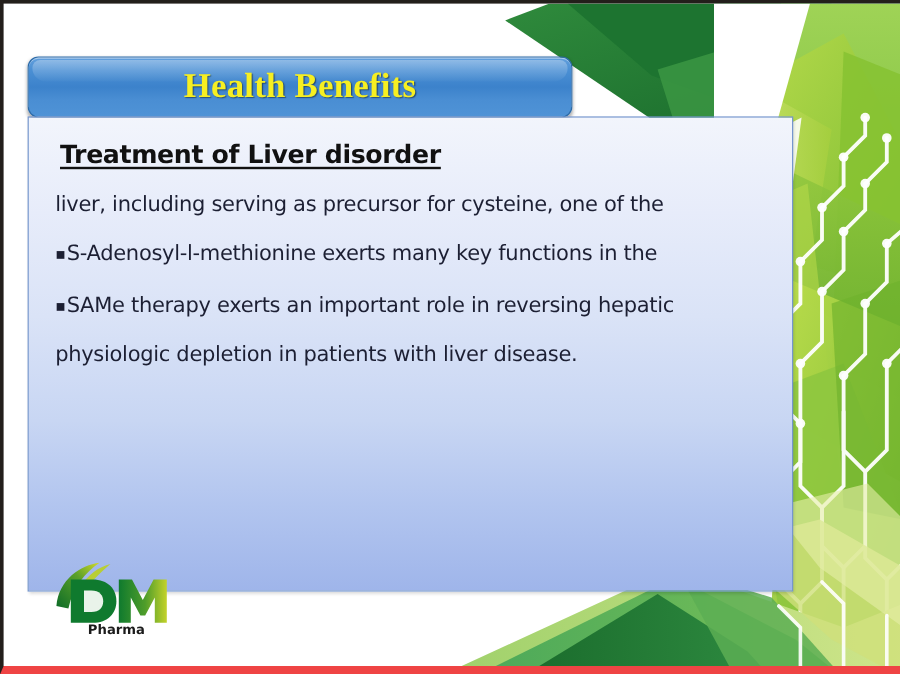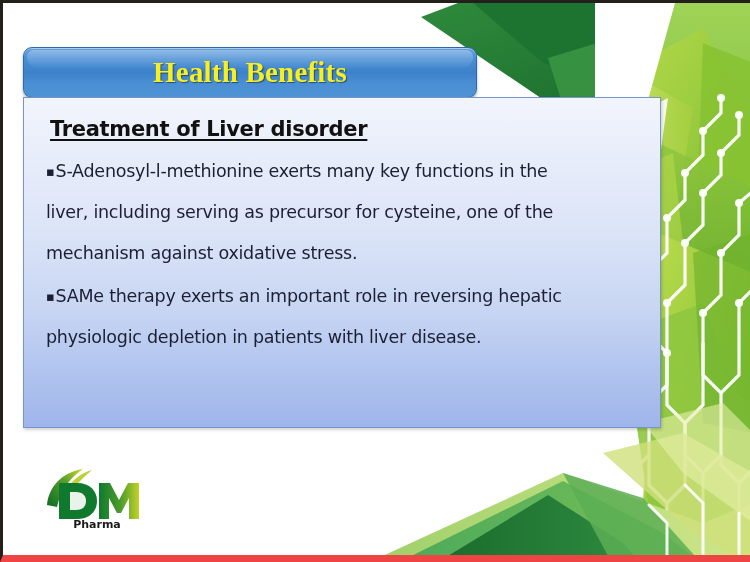--- a/index.html
+++ b/index.html
@@ -70,21 +70,21 @@
     text-shadow: 1px 1px 1px rgba(0,0,0,0.45);
     white-space: nowrap;
   }
 
   
   #content-panel {
     position: absolute;
     left: 20px;
     top: 94px;
     width: 638px;
-    height: 331px;
+    height: 396px;
     box-sizing: border-box;
     border: 1px solid #7596cd;
     background: linear-gradient(180deg,
         #f2f5fc 0%,
         #e7ecfa 20%,
         #dae3f7 42%,
         #c8d6f3 64%,
         #b2c5ef 82%,
         #9fb5ea 100%);
     box-shadow: 1px 2px 3px rgba(0,0,0,0.18);
@@ -272,23 +272,22 @@
 
   <div id="title-plaque">
     <span id="title-text">Health Benefits</span>
   </div>
 
   <div id="content-panel">
 
     <div id="content-heading">Treatment of Liver disorder</div>
 
     <div class="bullet-block">
+      <div class="bullet-line cont">liver, including serving as precursor for cysteine, one of the</div>
       <div class="bullet-line"><span class="sq">▪</span><span>S-Adenosyl-l-methionine exerts many key functions in the</span></div>
-      <div class="bullet-line cont">liver, including serving as precursor for cysteine, one of the</div>
-      <div class="bullet-line cont">mechanism against oxidative stress.</div>
     </div>
 
     <div class="bullet-block">
       <div class="bullet-line"><span class="sq">▪</span><span>SAMe therapy exerts an important role in reversing hepatic</span></div>
       <div class="bullet-line cont">physiologic depletion in patients with liver disease.</div>
     </div>
 
   </div>
 
   <div id="logo">

